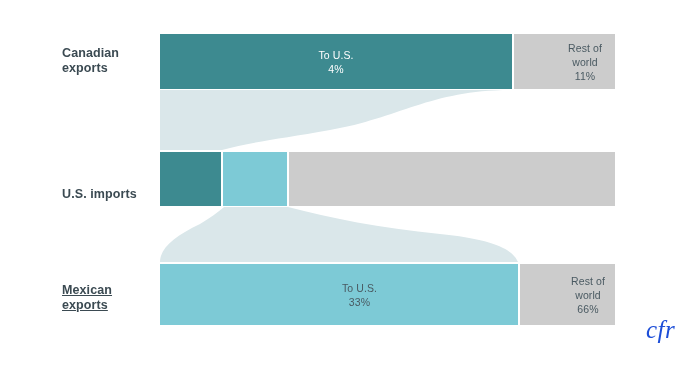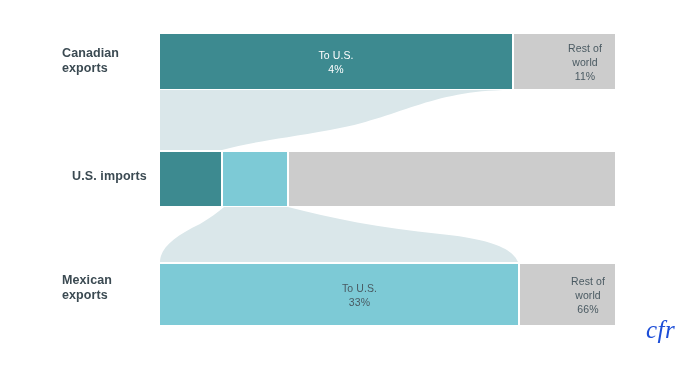--- a/index.html
+++ b/index.html
@@ -78,29 +78,29 @@
     <span class="seg-line">To U.S.</span>
     <span class="seg-line">4%</span>
   </div>
 
   <div class="seg dark-text" style="left:514px; top:34px; width:101px; height:55px; background:#CCCCCC;">
     <span class="seg-line">Rest of</span>
     <span class="seg-line">world</span>
     <span class="seg-line">11%</span>
   </div>
 
-  <div class="row-label" style="left:62px; top:169px; width:95px;text-align:center;">U.S. imports</div>
+  <div class="row-label" style="left:62px; top:187px; width:95px;">U.S. imports</div>
 
   <div class="seg" style="left:160px; top:152px; width:61px; height:54px; background:#3D8A90;"></div>
 
   <div class="seg" style="left:223px; top:152px; width:64px; height:54px; background:#7DCAD6;"></div>
 
   <div class="seg" style="left:289px; top:152px; width:326px; height:54px; background:#CCCCCC;"></div>
 
-  <div class="row-label" style="left:62px; top:273px; width:95px;">Mexican
+  <div class="row-label" style="left:62px; top:283px; width:95px;text-decoration:underline;">Mexican
 exports</div>
 
   <div class="seg dark-text" style="left:160px; top:264px; width:358px; height:61px; background:#7DCAD6;">
     <span class="seg-line">To U.S.</span>
     <span class="seg-line">33%</span>
   </div>
 
   <div class="seg dark-text" style="left:520px; top:264px; width:95px; height:61px; background:#CCCCCC;">
     <span class="seg-line">Rest of</span>
     <span class="seg-line">world</span>

